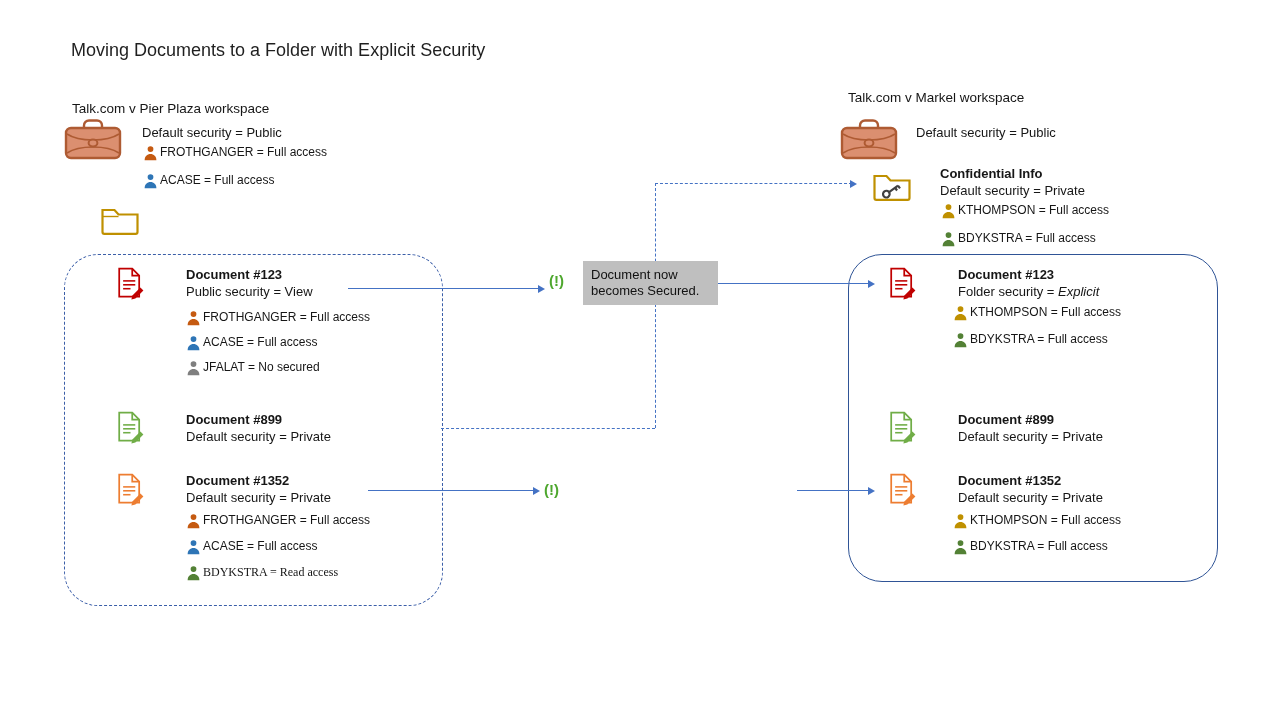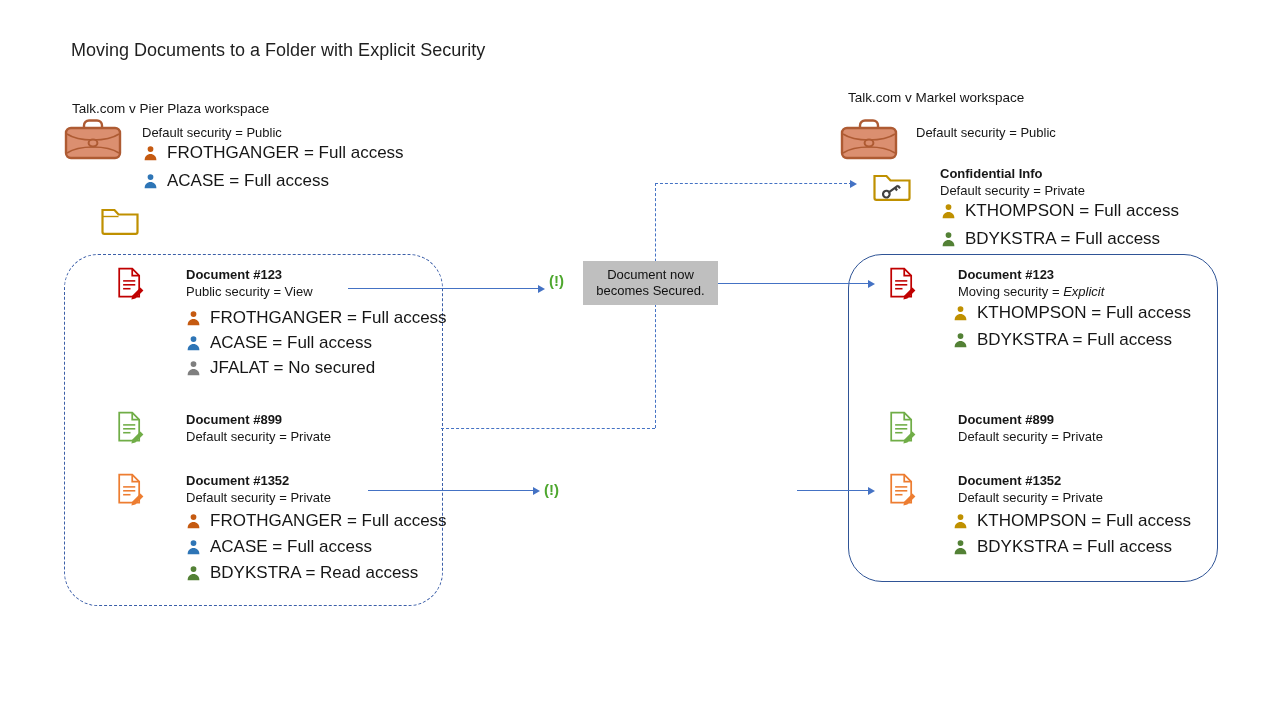--- a/index.html
+++ b/index.html
@@ -5,21 +5,21 @@
   html,body{margin:0;padding:0;background:#fff;}
   #canvas{
     position:relative;width:1280px;height:644px;background:#ffffff;
     font-family:"Liberation Sans",sans-serif;color:#161616;overflow:hidden;
   }
   .abs{position:absolute;}
   .title{font-size:18px;color:#1f1f1f;}
   .ws-label{font-size:13.5px;color:#161616;}
   .txt{font-size:13px;line-height:17px;}
   .b{font-weight:700;}
-  .user-row{display:flex;align-items:center;gap:9px;font-size:17px;line-height:17px;}
+  .user-row{display:flex;align-items:center;gap:2px;font-size:12px;line-height:17px;}
   .icon-person{width:15px;height:16px;flex:0 0 15px;}
   .icon-doc{width:33px;height:35px;}
   .icon-briefcase{width:58px;height:42px;}
   .icon-folder{width:40px;height:30px;}
   
   .c-or{color:#C55A11}.c-bl{color:#2E75B6}.c-gy{color:#7F7F7F}.c-gr{color:#538135}.c-gd{color:#BF9000}
   
   .d-red{color:#C00000}.d-grn{color:#70AD47}.d-org{color:#ED7D31}
   
   .dashed-box{border:1.6px dashed #3b5ea8;border-radius:34px;}
@@ -27,21 +27,21 @@
   
   .line{position:absolute;z-index:1;}
   .h-solid{border-top:1.3px solid #4472C4;height:0;}
   .h-dash{border-top:1.3px dashed #4472C4;height:0;}
   .v-dash{border-left:1.3px dashed #4472C4;width:0;}
   .arrowhead{position:absolute;width:0;height:0;border-top:4px solid transparent;
     border-bottom:4px solid transparent;border-left:7px solid #4472C4;z-index:1;}
   
   .callout{position:absolute;background:#BFBFBF;color:#111;font-size:13px;line-height:16px;
     box-sizing:border-box;z-index:3;}
-  .callout-center{display:flex;align-items:center;justify-content:center;text-align:center;padding:4px 8px;}
+  .callout-center{display:flex;align-items:center;justify-content:center;padding:4px 8px;}
   .callout-left{display:flex;align-items:center;text-align:left;padding:6px 8px;}
   .warn{position:absolute;color:#4EA72E;font-weight:700;font-size:15px;z-index:3;}
 </style>
 </head>
 <body>
 
 <svg width="0" height="0" style="position:absolute" aria-hidden="true">
   <defs>
     <symbol id="sym-person" viewBox="0 0 24 24">
       <circle cx="12" cy="5.6" r="4.6" fill="currentColor"></circle>
@@ -169,21 +169,21 @@
         <use href="#sym-person"></use>
       </svg>
     <span>FROTHGANGER = Full access</span>
   </div>
   <div class="abs user-row" style="left:186px;top:538px;">
     <svg class="icon-person c-bl">
         <use href="#sym-person"></use>
       </svg>
     <span>ACASE = Full access</span>
   </div>
-  <div class="abs user-row" style="left:186px;top:564px;">
+  <div class="abs user-row" style="left:186px;top:564px;font-family:Liberation Serif, serif;">
     <svg class="icon-person c-gr">
         <use href="#sym-person"></use>
       </svg>
     <span>BDYKSTRA = Read access</span>
   </div>
 
   <div class="warn" style="left:549px;top:272px;">(!)</div>
   <div class="callout callout-center" style="left:583px;top:261px;width:135px;height:44px;">
     <span>Document now becomes Secured.</span>
   </div>
@@ -217,21 +217,21 @@
     <span>BDYKSTRA = Full access</span>
   </div>
 
   <div class="abs solid-box" style="left:848px;top:254px;width:368px;height:326px;"></div>
 
   <svg class="abs icon-doc d-red" style="left:886px;top:266px;">
       <use href="#sym-doc"></use>
     </svg>
   <div class="abs txt" style="left:958px;top:266px;">
     <div class="b">Document #123</div>
-    <div><span>Moving security = </span><i>Explicit</i></div>
+    <div><span>Folder security = </span><i>Explicit</i></div>
   </div>
   <div class="abs user-row" style="left:953px;top:304px;">
     <svg class="icon-person c-gd">
         <use href="#sym-person"></use>
       </svg>
     <span>KTHOMPSON = Full access</span>
   </div>
   <div class="abs user-row" style="left:953px;top:331px;">
     <svg class="icon-person c-gr">
         <use href="#sym-person"></use>

